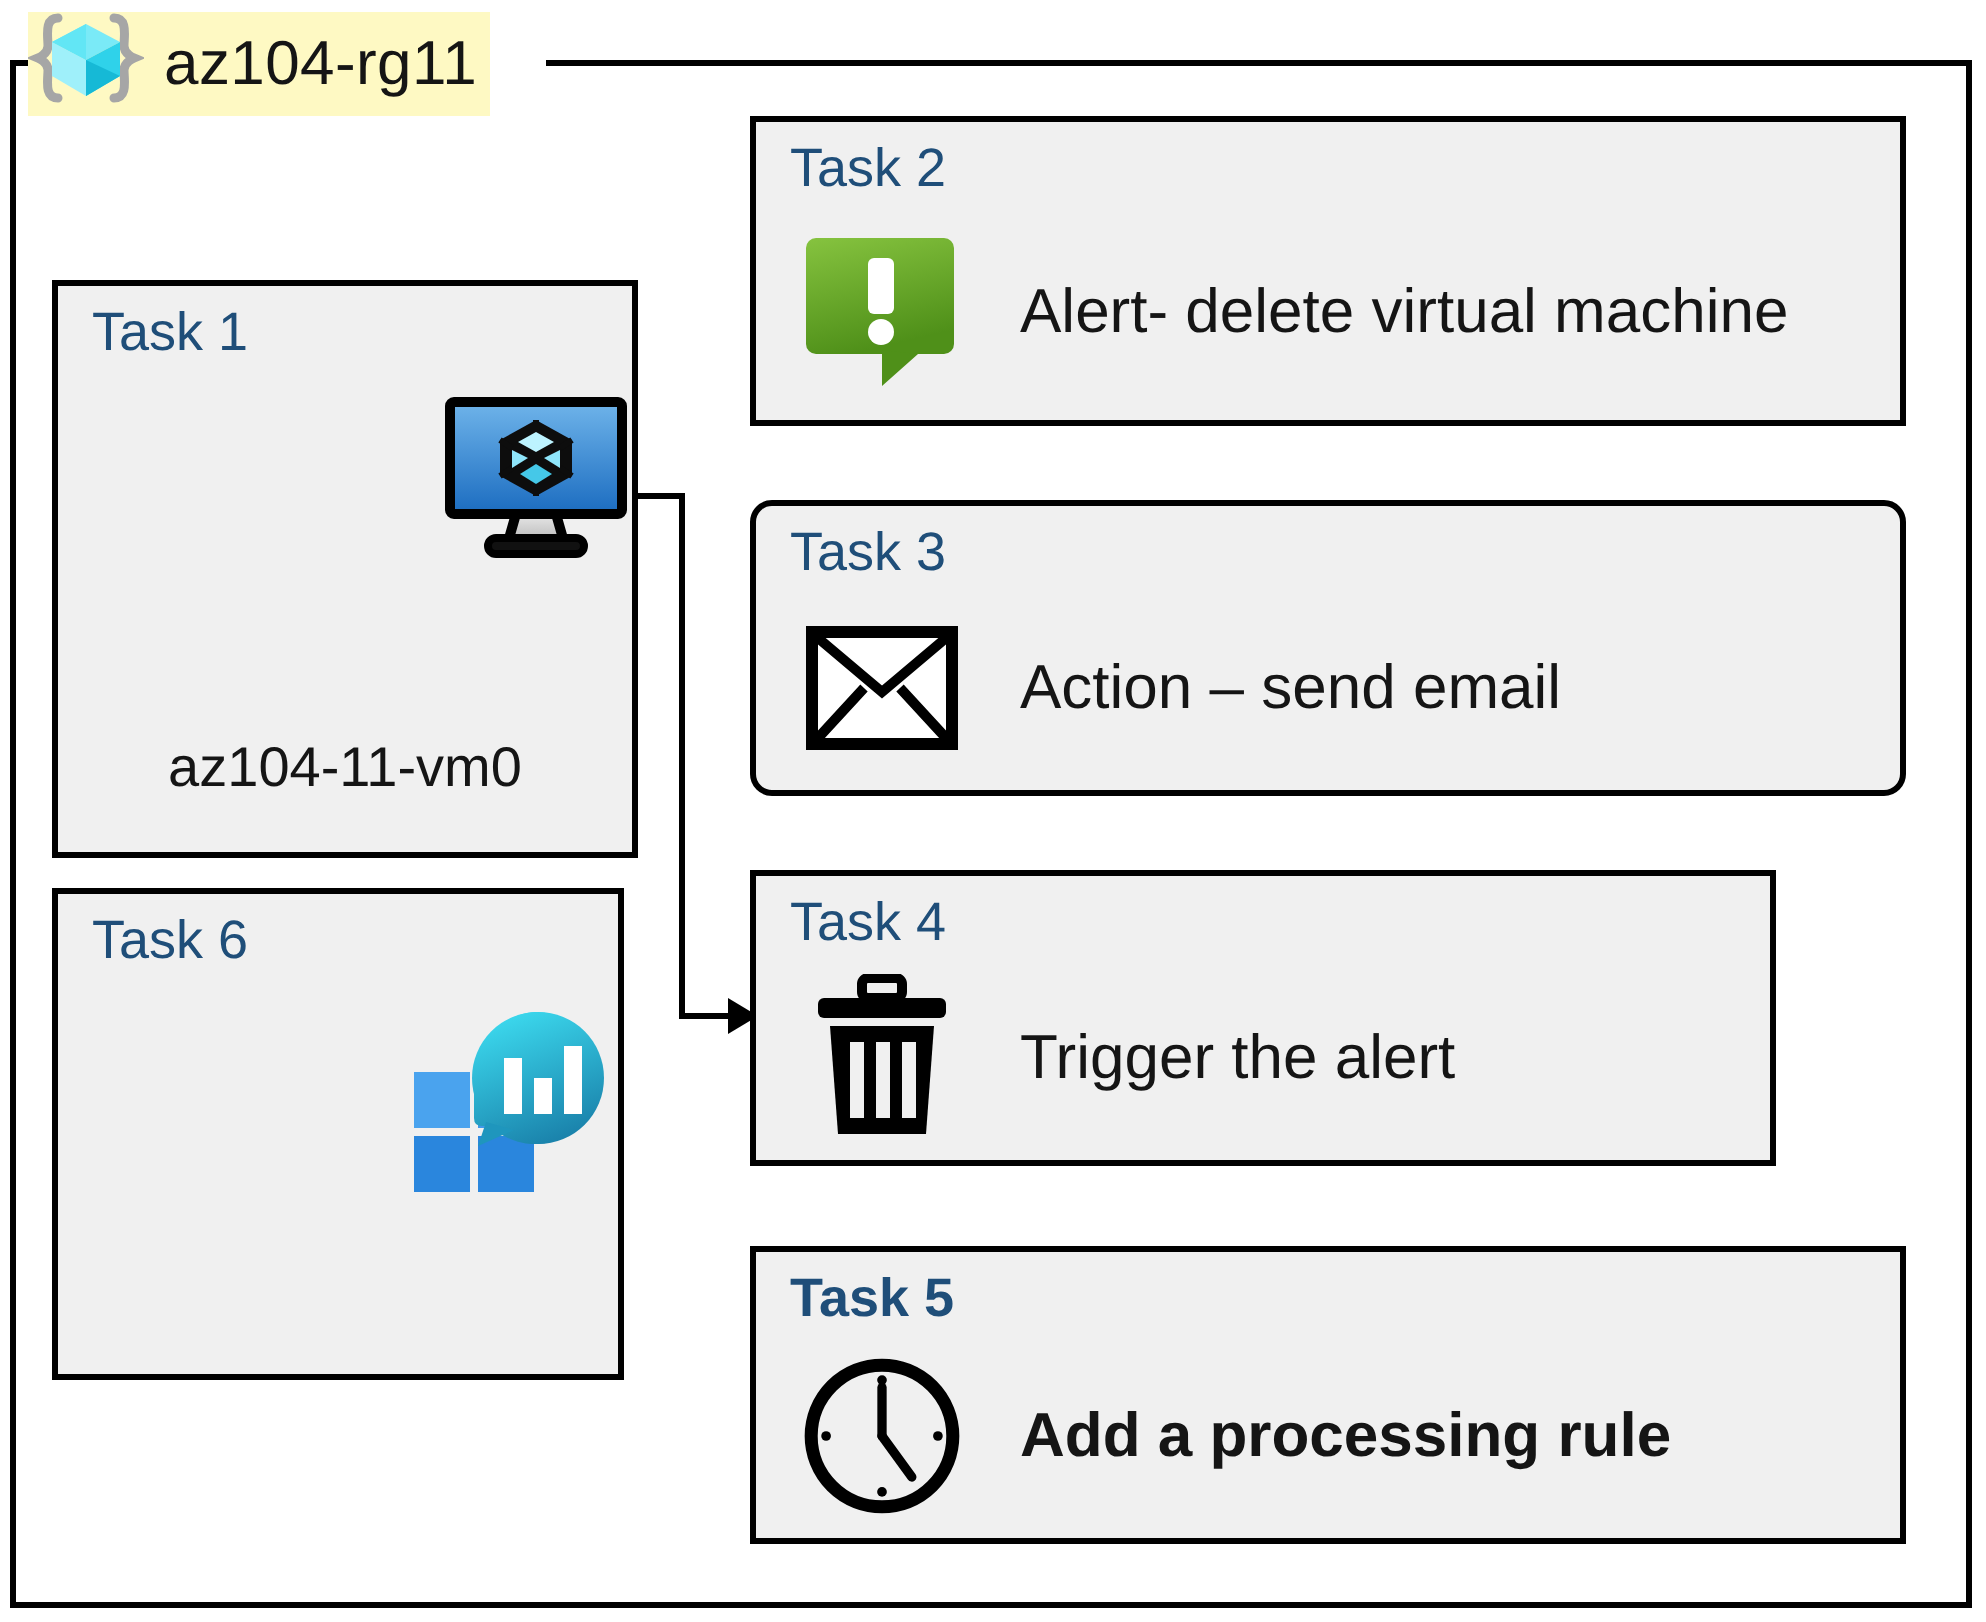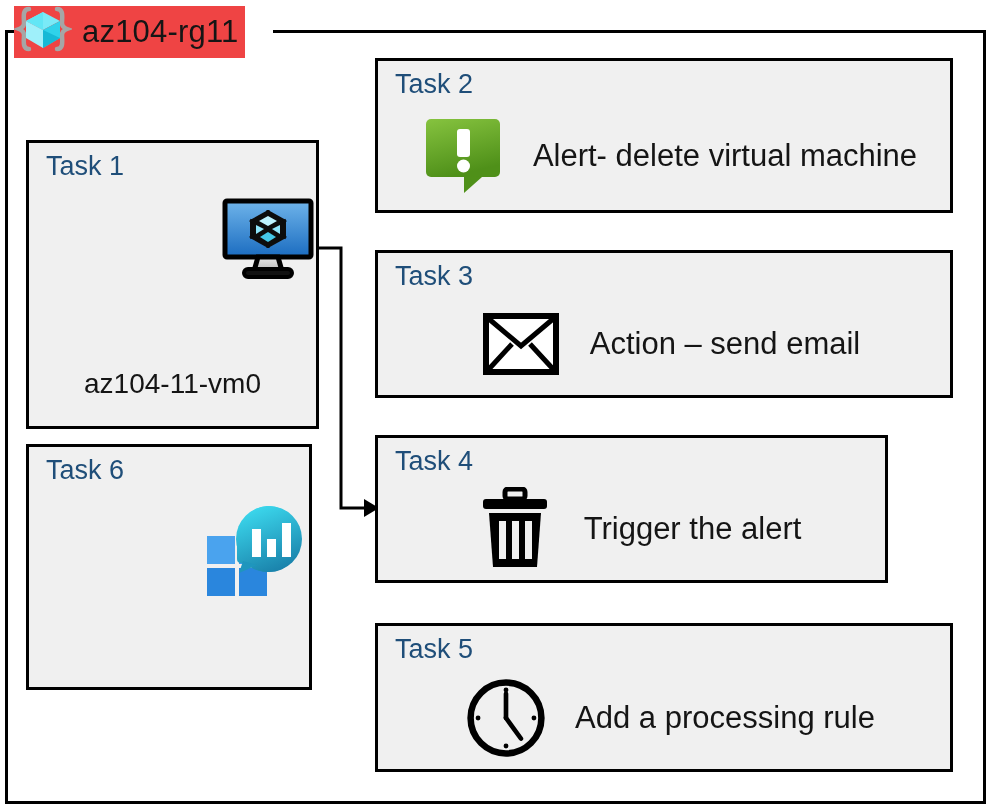--- a/index.html
+++ b/index.html
@@ -37,21 +37,21 @@
     background: #000000;
   }
 
   
   .rg-header {
     position: absolute;
     left: 14px; top: 6px;
     display: flex;
     align-items: center;
     gap: 10px;
-    background: #ef4444;
+    background: #fef9c3;
     padding: 0 6px 0 0;
     z-index: 5;
     justify-content: center;
   }
   .rg-icon { width: 58px; height: 52px; display: block; }
   .rg-title {
     font-size: 31px;
     color: #151515;
     letter-spacing: 0.2px;
     white-space: nowrap;
@@ -93,21 +93,20 @@
     white-space: nowrap;
   }
 
   
   .card-wide .body {
     position: absolute;
     left: 22px; right: 10px; top: 46px; bottom: 6px;
     display: flex;
     align-items: center;
     gap: 28px;
-    justify-content: center;
   }
   .card-wide .icon-wrap {
     width: 82px; height: 82px;
     display: flex; align-items: center; justify-content: center;
     flex: 0 0 auto;
   }
   .card-wide .caption {
     font-size: 31px;
     color: #151515;
     white-space: nowrap;
@@ -230,21 +229,21 @@
           <rect x="2" y="2" width="74" height="58" rx="5" fill="url(#alertGreen)"></rect>
           <path d="M40 58 L40 76 L58 60 Z" fill="#4f9019"></path>
           <rect x="33" y="12" width="13" height="28" rx="3" fill="#ffffff"></rect>
           <circle cx="39.5" cy="49" r="6.5" fill="#ffffff"></circle>
         </svg>
       </div>
       <div class="caption">Alert- delete virtual machine</div>
     </div>
   </div>
 
-  <div class="card card-wide" style="left:375px; top:250px; width:578px; height:148px;">
+  <div class="card card-wide" style="left:375px; top:250px; width:578px; height:148px;border-radius:11px;">
     <div class="card-label">Task 3</div>
     <div class="body">
       <div class="icon-wrap">
         <svg width="76" height="62" viewBox="0 0 76 62" xmlns="http://www.w3.org/2000/svg">
           <rect x="3" y="3" width="70" height="56" fill="#ffffff" stroke="#000000" stroke-width="6"></rect>
           <path d="M6 6 L38 33 L70 6" fill="none" stroke="#000000" stroke-width="5"></path>
           <path d="M6 56 L29 31 M70 56 L47 31" fill="none" stroke="#000000" stroke-width="5"></path>
         </svg>
       </div>
       <div class="caption">Action – send email</div>
@@ -265,21 +264,21 @@
 
           <rect x="19" y="34" width="7" height="38" fill="#f0f0f0"></rect>
           <rect x="32" y="34" width="7" height="38" fill="#f0f0f0"></rect>
           <rect x="45" y="34" width="7" height="38" fill="#f0f0f0"></rect>
         </svg>
       </div>
       <div class="caption">Trigger the alert</div>
     </div>
   </div>
 
-  <div class="card card-wide" style="left:375px; top:623px; width:578px; height:149px;">
+  <div class="card card-wide" style="left:375px; top:623px; width:578px; height:149px;font-weight:bold;">
     <div class="card-label">Task 5</div>
     <div class="body">
       <div class="icon-wrap">
         <svg width="88" height="88" viewBox="0 0 88 88" xmlns="http://www.w3.org/2000/svg">
           <circle cx="44" cy="44" r="38" fill="#f0f0f0" stroke="#000000" stroke-width="7"></circle>
 
           <circle cx="44" cy="14" r="2.6" fill="#000000"></circle>
           <circle cx="74" cy="44" r="2.6" fill="#000000"></circle>
           <circle cx="44" cy="74" r="2.6" fill="#000000"></circle>
           <circle cx="14" cy="44" r="2.6" fill="#000000"></circle>

